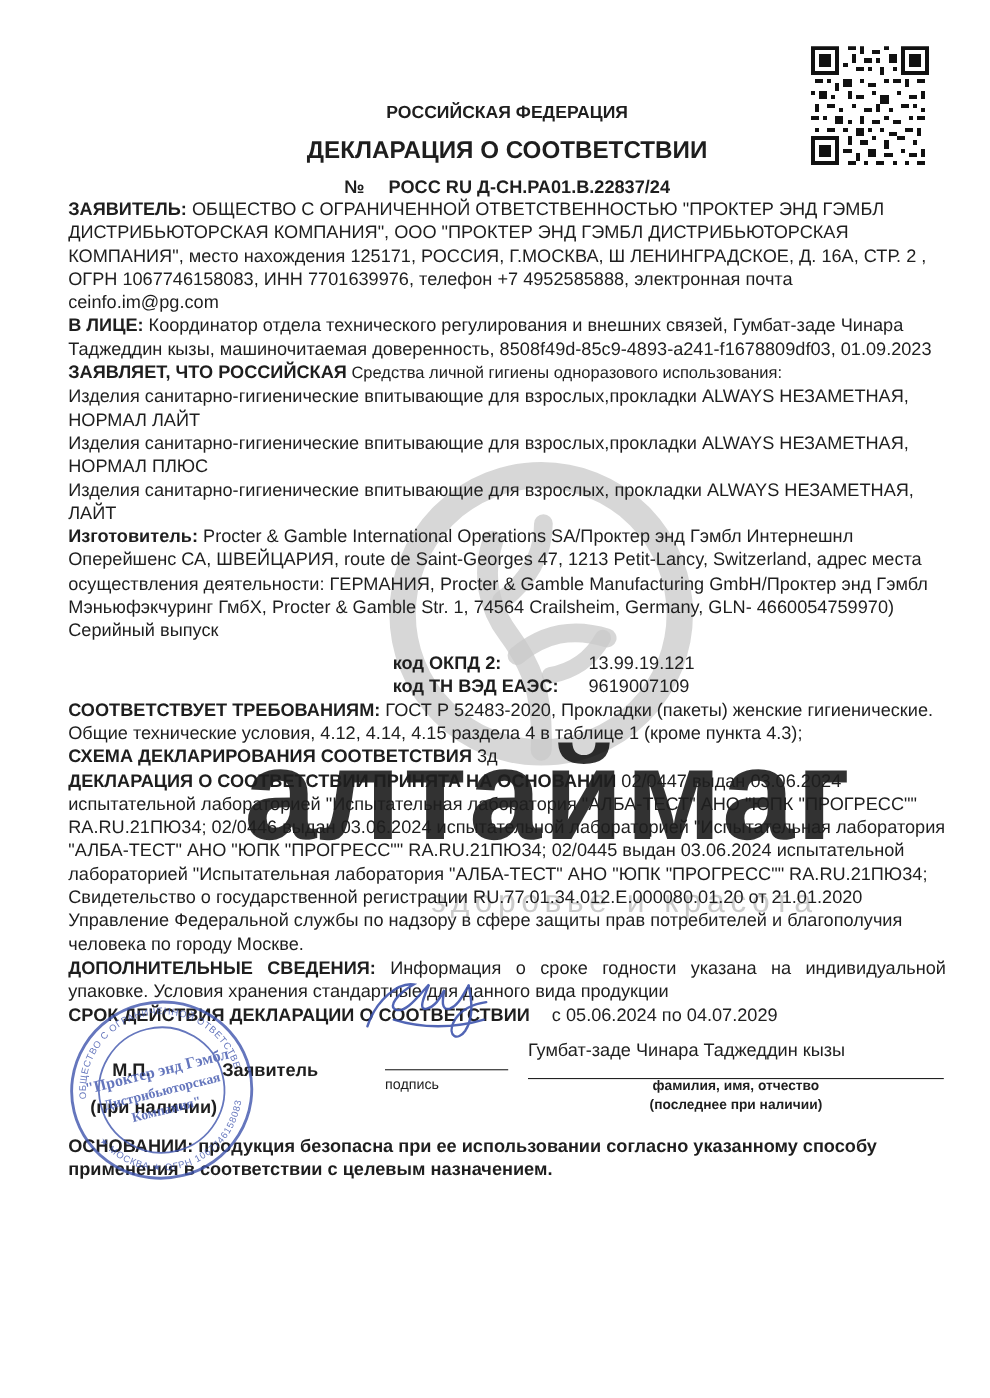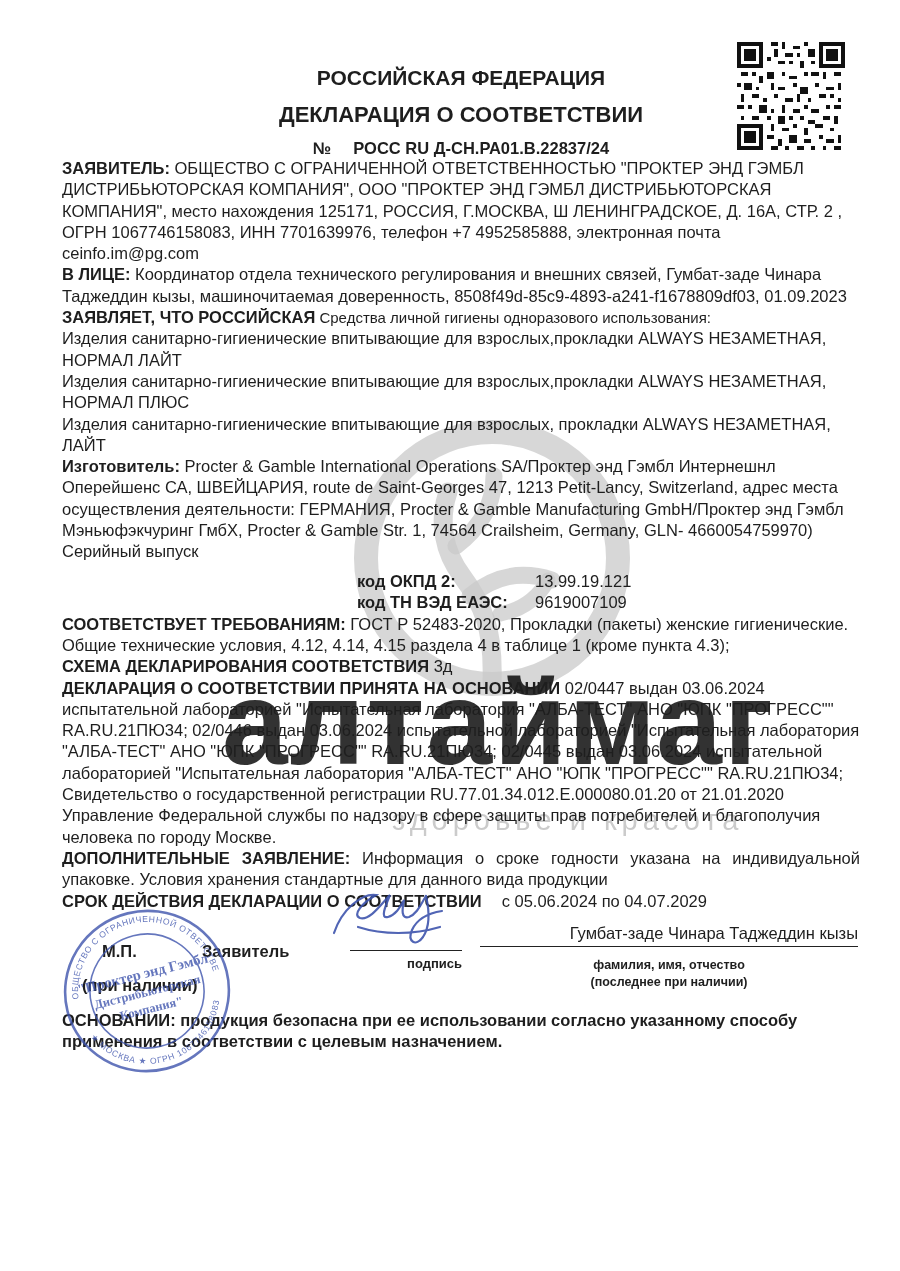--- a/index.html
+++ b/index.html
@@ -12,21 +12,21 @@
               letter-spacing:2px; color:#000000; opacity:.8; }
   .wm-tag   { left:392px; top:804px; font-size:29px; letter-spacing:5px;
               color:#c6c6c6; opacity:.9; }
   .wm-logo  { left:352px; top:418px; }
 
   
   .content { position:absolute; left:62px; top:0; width:798px; z-index:2; }
   .content p { margin:0; font-size:16.5px; line-height:21.3px; }
   .b { font-weight:bold; }
   .ctr { text-align:center; }
-  .hdr-country { padding-top:66px; font-weight:bold; font-size:21px; }
+  .hdr-country { padding-top:94px; font-weight:bold; font-size:16px; }
   .hdr-title   { margin-top:12px; font-weight:bold; font-size:22px; }
   .num-line { margin-top:11px; display:flex; justify-content:center; gap:22px;
               font-weight:bold; font-size:16.5px; }
   .p-applicant { margin-top:13px; }
   .note-sm { font-size:15px; }
   .small { font-size:13.8px; line-height:18.4px; }
   .p-manu { margin-top:11px; }
   .codes { margin-top:8px; }
   .code-row { display:flex; margin-left:295px; font-size:16.5px; line-height:21.5px; }
   .code-label { width:178px; font-weight:bold; }
@@ -34,22 +34,22 @@
   .p-term { margin-top:18px; }
   .term-val { margin-left:20px; font-weight:normal; }
 
   
   .sigblock { position:relative; height:94px; margin-top:4px; }
   .sigblock div { position:absolute; font-size:16.5px; }
   .mp        { left:40px;  top:26px; font-weight:bold; }
   .mp-note   { left:20px;  top:60px; font-weight:bold; }
   .app-label { left:140px; top:26px; font-weight:bold; }
   .sign-line { left:288px; top:2px;  width:112px; height:32px; border-bottom:1.6px solid #222; }
-  .sign-cap  { left:288px; top:40px; width:112px; text-align:right; font-weight:bold; font-size:13px !important; }
-  .name-line { left:418px; top:8px;  width:378px; text-align:right; border-bottom:1.6px solid #222; padding-bottom:3px; }
+  .sign-cap  { left:288px; top:40px; width:112px; text-align:left; font-weight:normal; font-size:13px !important; }
+  .name-line { left:418px; top:8px;  width:378px; text-align:left; border-bottom:1.6px solid #222; padding-bottom:15px; }
   .name-cap1 { left:418px; top:42px; width:378px; text-align:center; font-weight:bold; font-size:12.5px !important; }
   .name-cap2 { left:418px; top:59px; width:378px; text-align:center; font-weight:bold; font-size:12.5px !important; }
   .p-statement { font-weight:bold; font-size:16.8px; }
 
   
   .qr   { position:absolute; left:737px; top:42px; z-index:2; }
   .sig-svg   { position:absolute; left:328px; top:883px; z-index:3; opacity:.9; }
   .stamp-svg { position:absolute; left:52px;  top:896px; z-index:3; opacity:.8;
                transform:rotate(-14deg); }
 </style>
@@ -195,21 +195,21 @@
 
     <p><span class="b">СООТВЕТСТВУЕТ ТРЕБОВАНИЯМ:</span><span> ГОСТ Р 52483-2020, Прокладки (пакеты) женские гигиенические. Общие технические условия, 4.12, 4.14, 4.15 раздела 4 в таблице 1 (кроме пункта 4.3);</span></p>
 
     <p><span class="b">СХЕМА ДЕКЛАРИРОВАНИЯ СООТВЕТСТВИЯ</span><span> 3д</span></p>
 
     <p><span class="b">ДЕКЛАРАЦИЯ О СООТВЕТСТВИИ ПРИНЯТА НА ОСНОВАНИИ</span><span> 02/0447 выдан 03.06.2024 испытательной лабораторией "Испытательная лаборатория "АЛБА-ТЕСТ" АНО "ЮПК "ПРОГРЕСС"" RA.RU.21ПЮ34; 02/0446 выдан 03.06.2024  испытательной лабораторией "Испытательная лаборатория "АЛБА-ТЕСТ" АНО "ЮПК "ПРОГРЕСС"" RA.RU.21ПЮ34; 02/0445 выдан 03.06.2024  испытательной лабораторией "Испытательная лаборатория "АЛБА-ТЕСТ" АНО "ЮПК "ПРОГРЕСС"" RA.RU.21ПЮ34;</span></p>
 
     <p>Свидетельство о государственной регистрации RU.77.01.34.012.Е.000080.01.20 от 21.01.2020</p>
     <p>Управление Федеральной службы по надзору в сфере защиты прав потребителей и благополучия человека по городу Москве.</p>
 
-    <p class="p-add"><span class="b">ДОПОЛНИТЕЛЬНЫЕ ЗАЯВЛЕНИЕ:</span><span> Информация о сроке годности указана на индивидуальной упаковке. Условия хранения стандартные для данного вида продукции</span></p>
+    <p class="p-add"><span class="b">ДОПОЛНИТЕЛЬНЫЕ СВЕДЕНИЯ:</span><span> Информация о сроке годности указана на индивидуальной упаковке. Условия хранения стандартные для данного вида продукции</span></p>
 
     <p class="p-term"><span class="b">СРОК ДЕЙСТВИЯ ДЕКЛАРАЦИИ О СООТВЕТСТВИИ</span><span class="term-val">с 05.06.2024 по 04.07.2029</span></p>
 
     <div class="sigblock">
       <div class="mp">М.П.</div>
       <div class="mp-note">(при наличии)</div>
       <div class="app-label">Заявитель</div>
       <div class="sign-line"></div>
       <div class="sign-cap">подпись</div>
       <div class="name-line">Гумбат-заде Чинара Таджеддин кызы</div>

